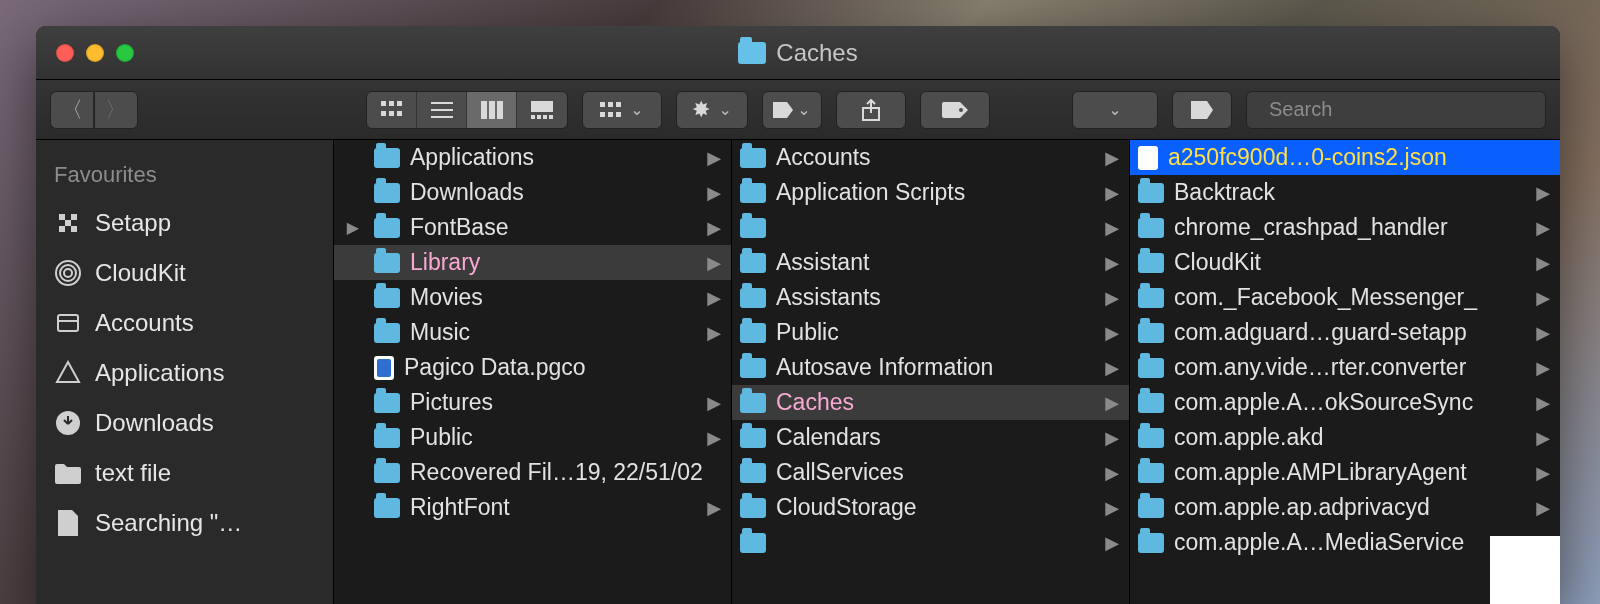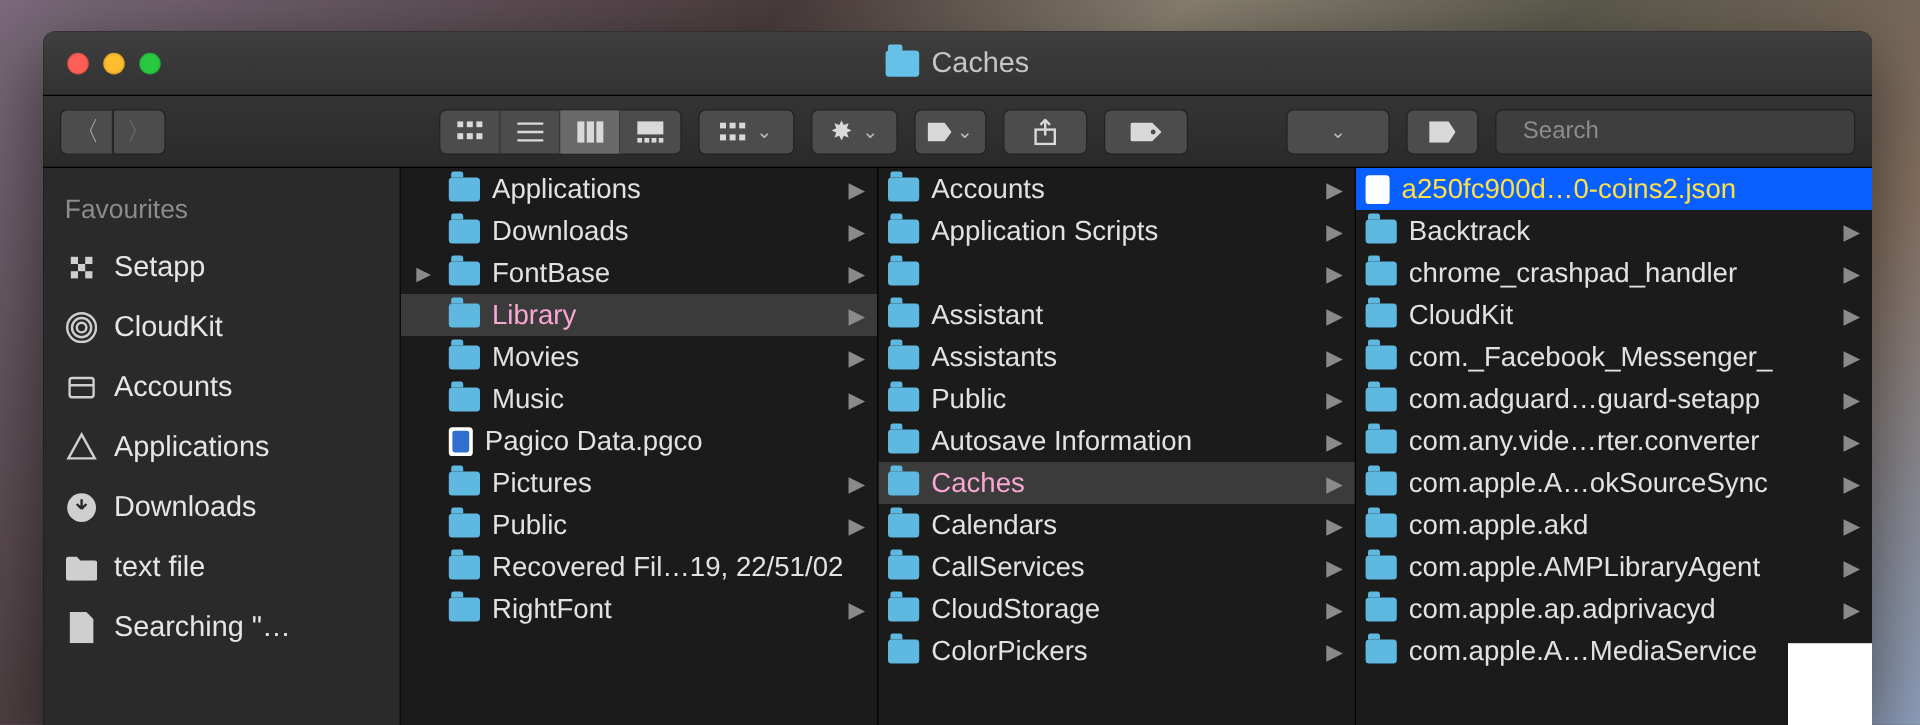--- a/index.html
+++ b/index.html
@@ -404,21 +404,20 @@
             <span class="name">CallServices</span>
             <span class="rarr">▶</span>
           </div>
           <div class="row">
             <span class="ficon folder"></span>
             <span class="name">CloudStorage</span>
             <span class="rarr">▶</span>
           </div>
           <div class="row">
             <span class="ficon folder"></span>
-            <span class="name">ColorPickers</span>
             <span class="rarr">▶</span>
           </div>
         </div>
         <div class="col">
           <div class="row sel-active">
             <span class="ficon doc"></span>
             <span class="name">a250fc900d…0-coins2.json</span>
           </div>
           <div class="row">
             <span class="ficon folder"></span>

